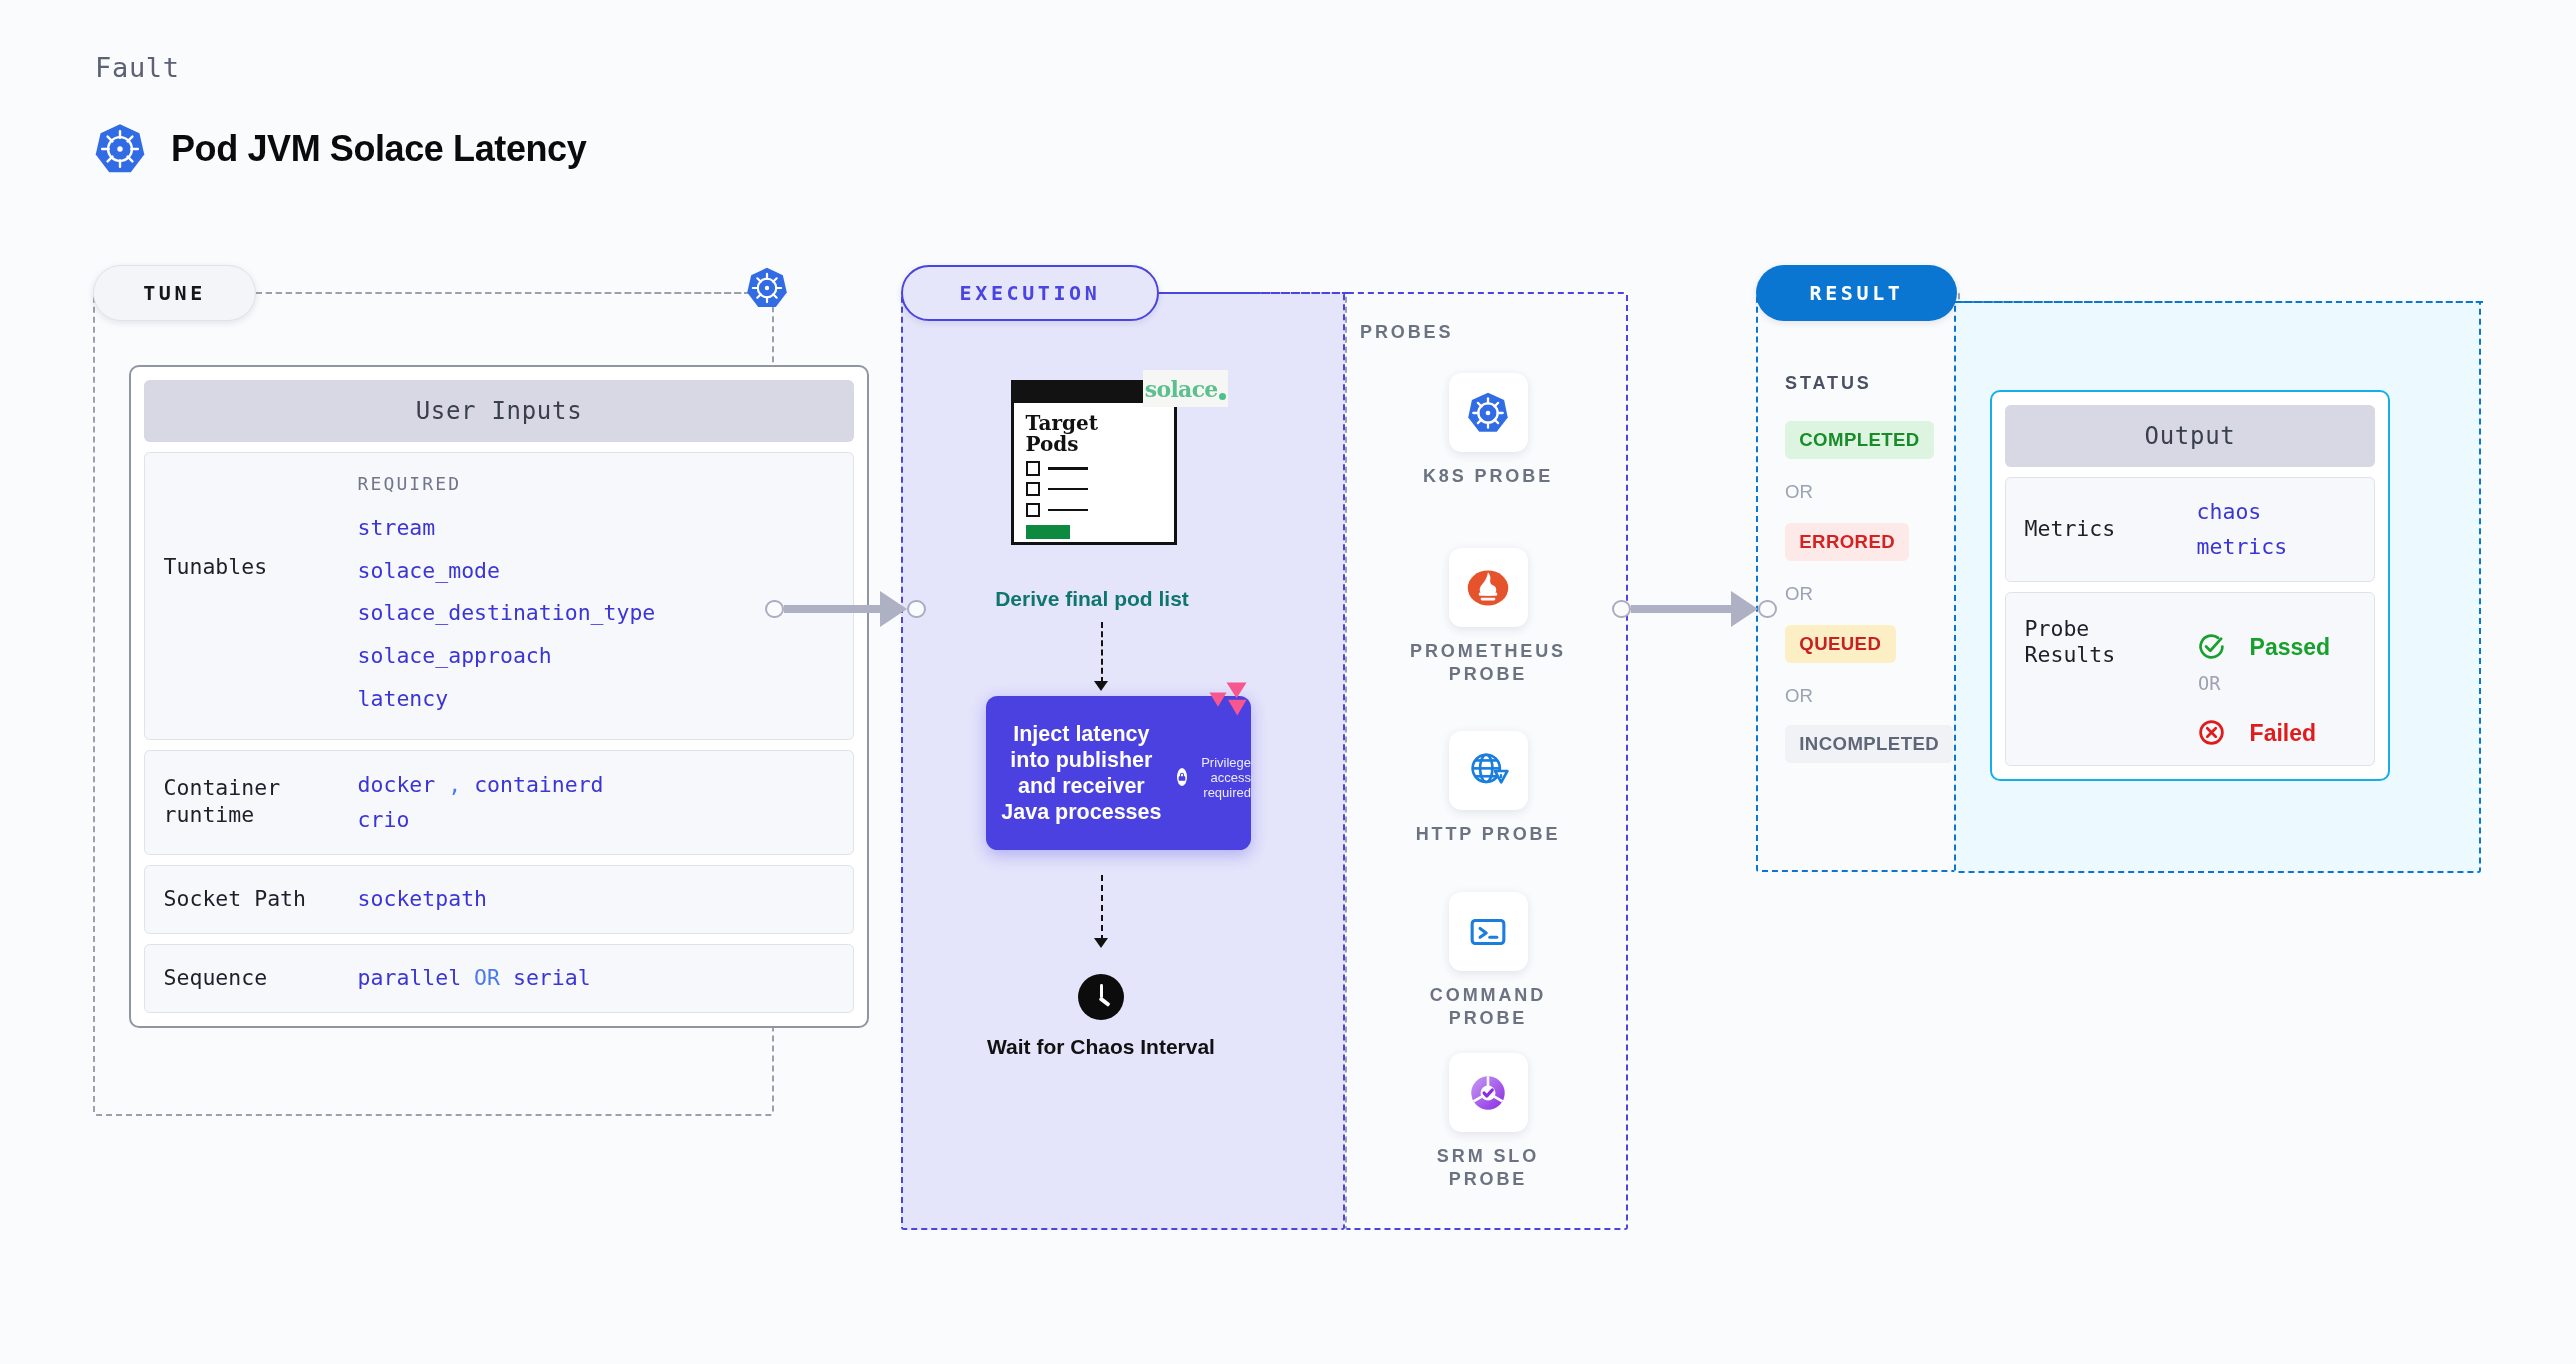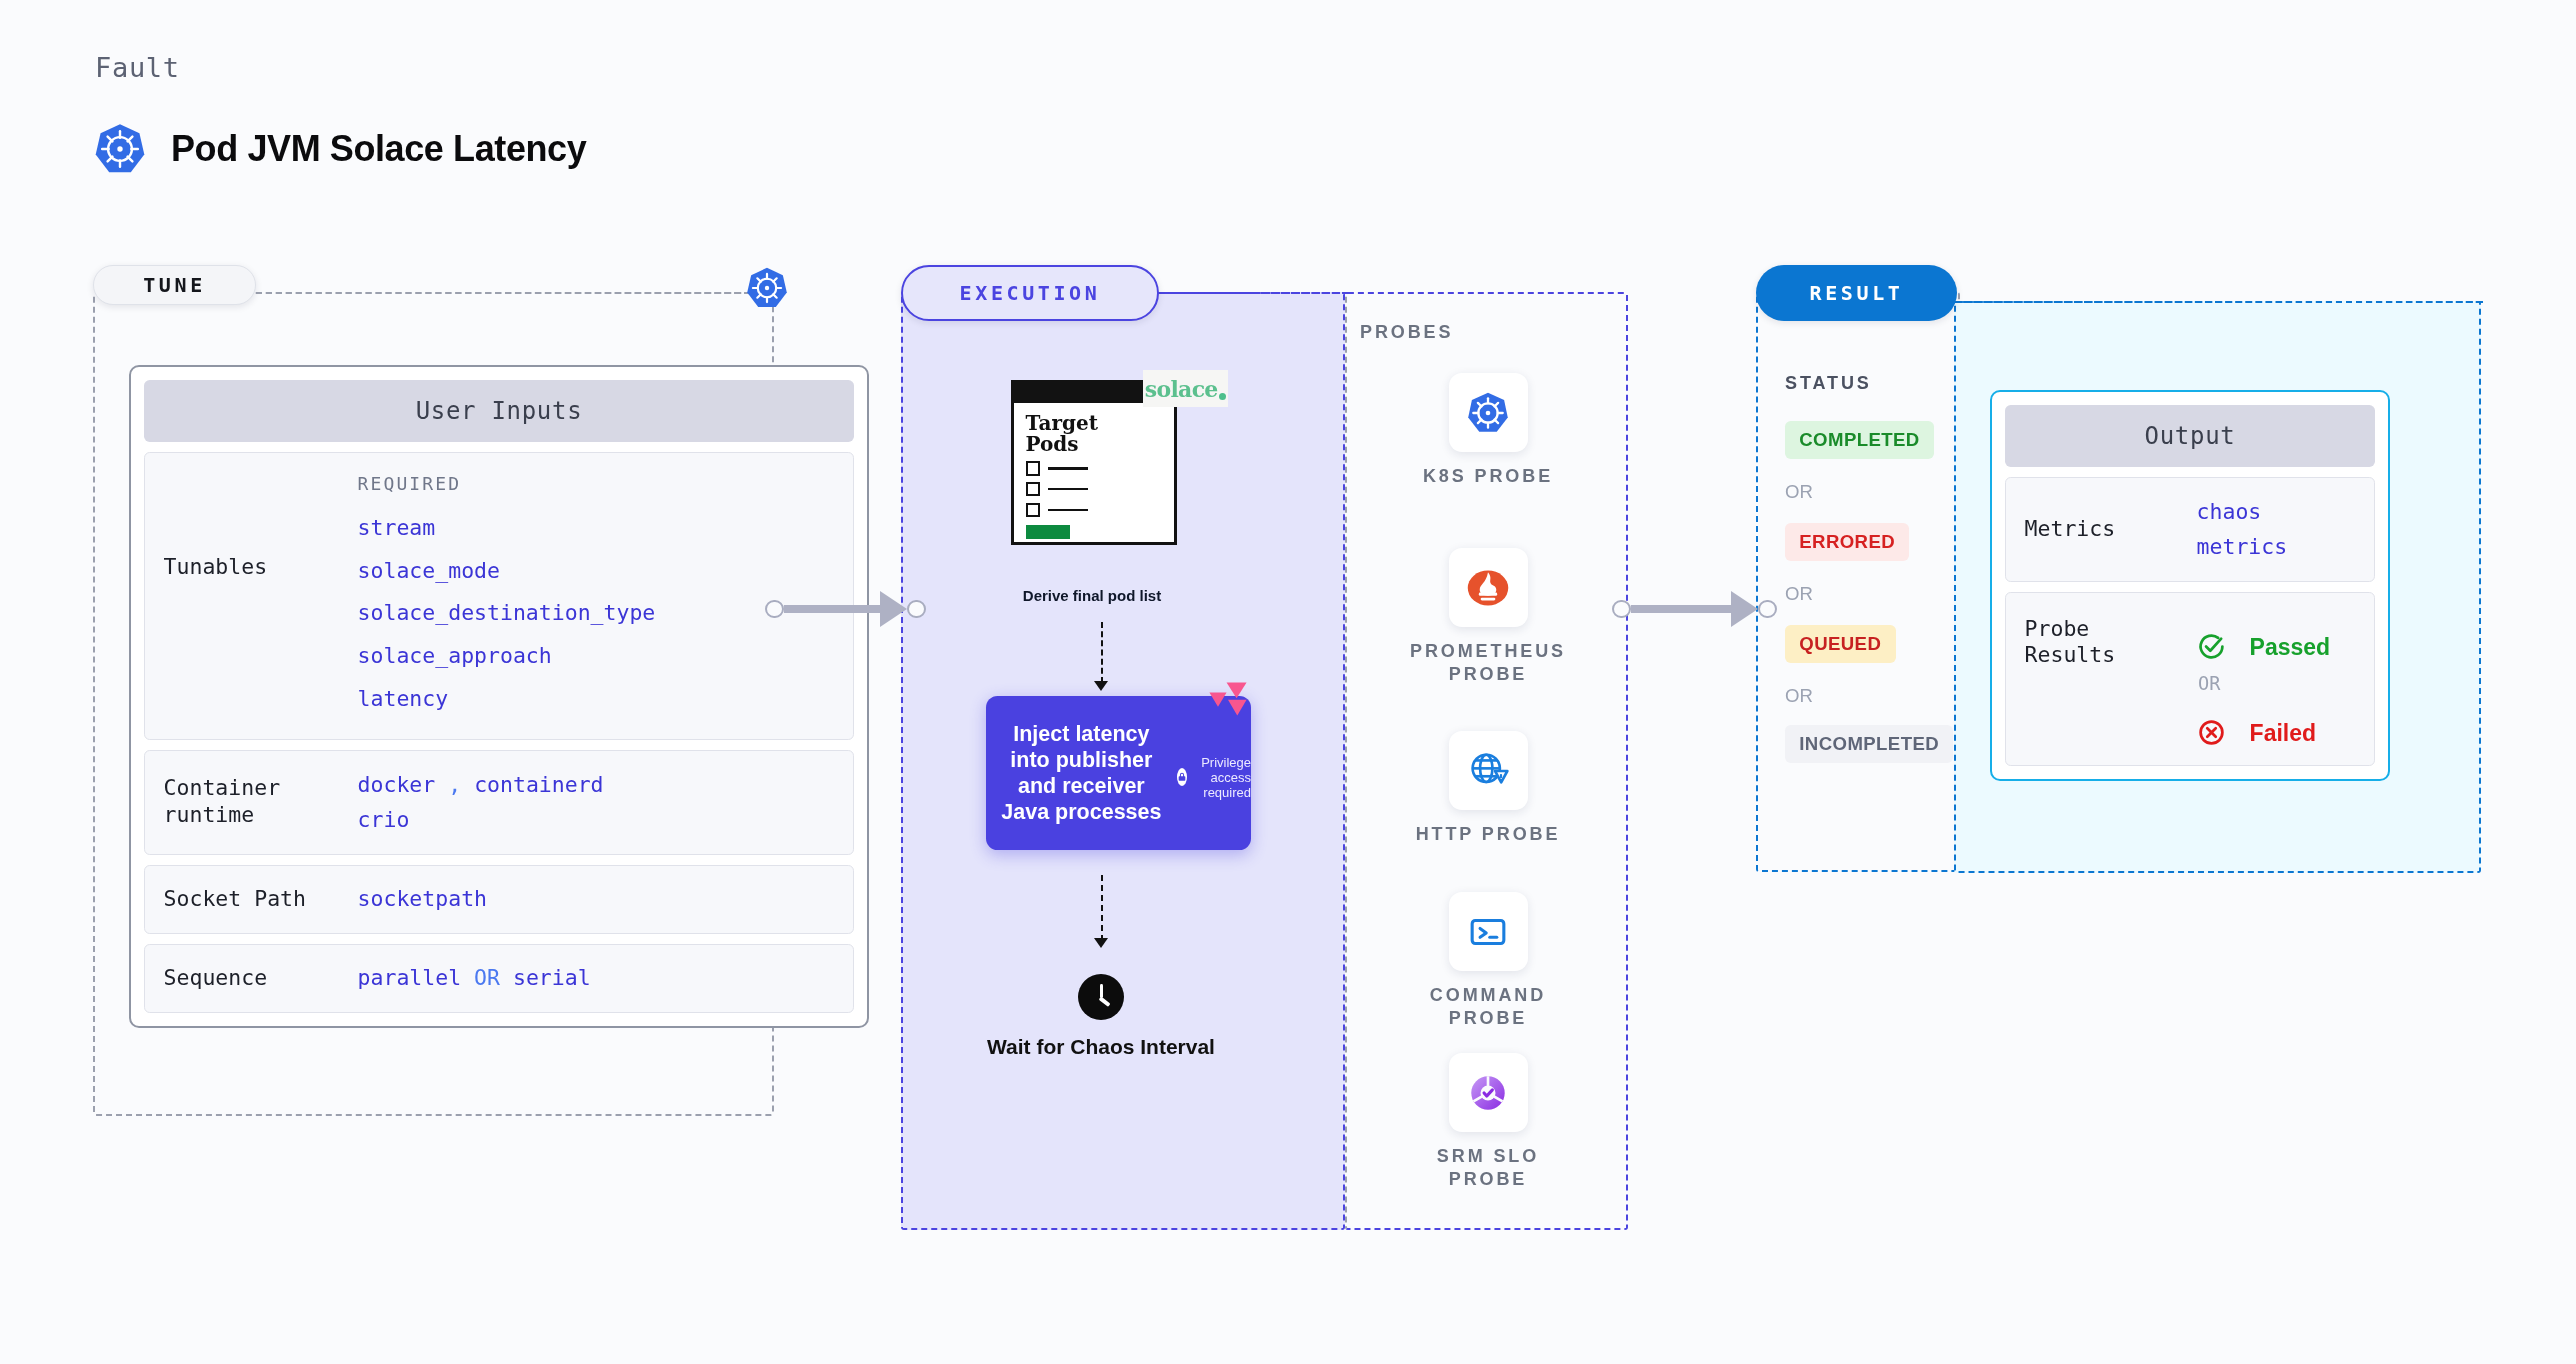--- a/index.html
+++ b/index.html
@@ -23,21 +23,21 @@
 
   
   .pill{
     position:absolute; display:flex; align-items:center; justify-content:center;
     border-radius:29px; font-family:"DejaVu Sans Mono","Liberation Mono",monospace;
     font-weight:bold; letter-spacing:3.6px; font-size:20px;
     box-shadow:0 2.1px 7.2px rgba(20,20,50,.10);
     z-index:6;
   }
   #tune-pill{
-    left:93px; top:265px; width:163px; height:40px;
+    left:93px; top:265px; width:163px; height:56px;
     background:#f4f5f8; border:1.4px solid #dfe2e9; color:#14161c;
   }
   #execution-pill{
     left:901px; top:265px; width:258px; height:56px;
     background:#e6e6fb; border:2.1px solid #4b44e0; color:#4b44e0;
   }
   #result-pill{
     left:1756px; top:265px; width:201px; height:56px;
     background:#0b76d1; border:0; color:#ffffff;
   }
@@ -145,21 +145,21 @@
   #pods-doc .greenbar{ margin-top:7.9px; width:44px;height:14.3px;background:#0d8a3f;}
   #solace-logo{
     position:absolute; left:1143px; top:370px; width:85px;height:37px;
     background:#f6f6f4; display:flex; align-items:center; justify-content:center; z-index:5;
   }
   #solace-logo .txt{ font-family:"DejaVu Serif",serif; font-size:22px; color:#5cc08e; font-weight:bold; letter-spacing:-0.7px;}
   #solace-logo .dot{ width:7.2px;height:7.2px;border-radius:50%;background:#4dbf8c; margin-left:1.4px; align-self:flex-end; margin-bottom:7.2px;}
 
   #derive-label{
     position:absolute; left:931px; top:587px; width:322px; text-align:center;
-    font-size:15px; font-weight:bold; color:#0f172a;
+    font-size:21px; font-weight:bold; color:#0f766e;
   }
   .vdash{
     position:absolute; border-left:2.9px dashed #111; z-index:3;
   }
   #vdash1{ left:1101px; top:622px; height:61px; }
   #vdash2{ left:1101px; top:875px; height:66px; }
   .arrowhead{
     position:absolute; width:0;height:0;
     border-left:7.9px solid transparent;border-right:7.9px solid transparent;
     border-top:10.7px solid #111; z-index:3;

